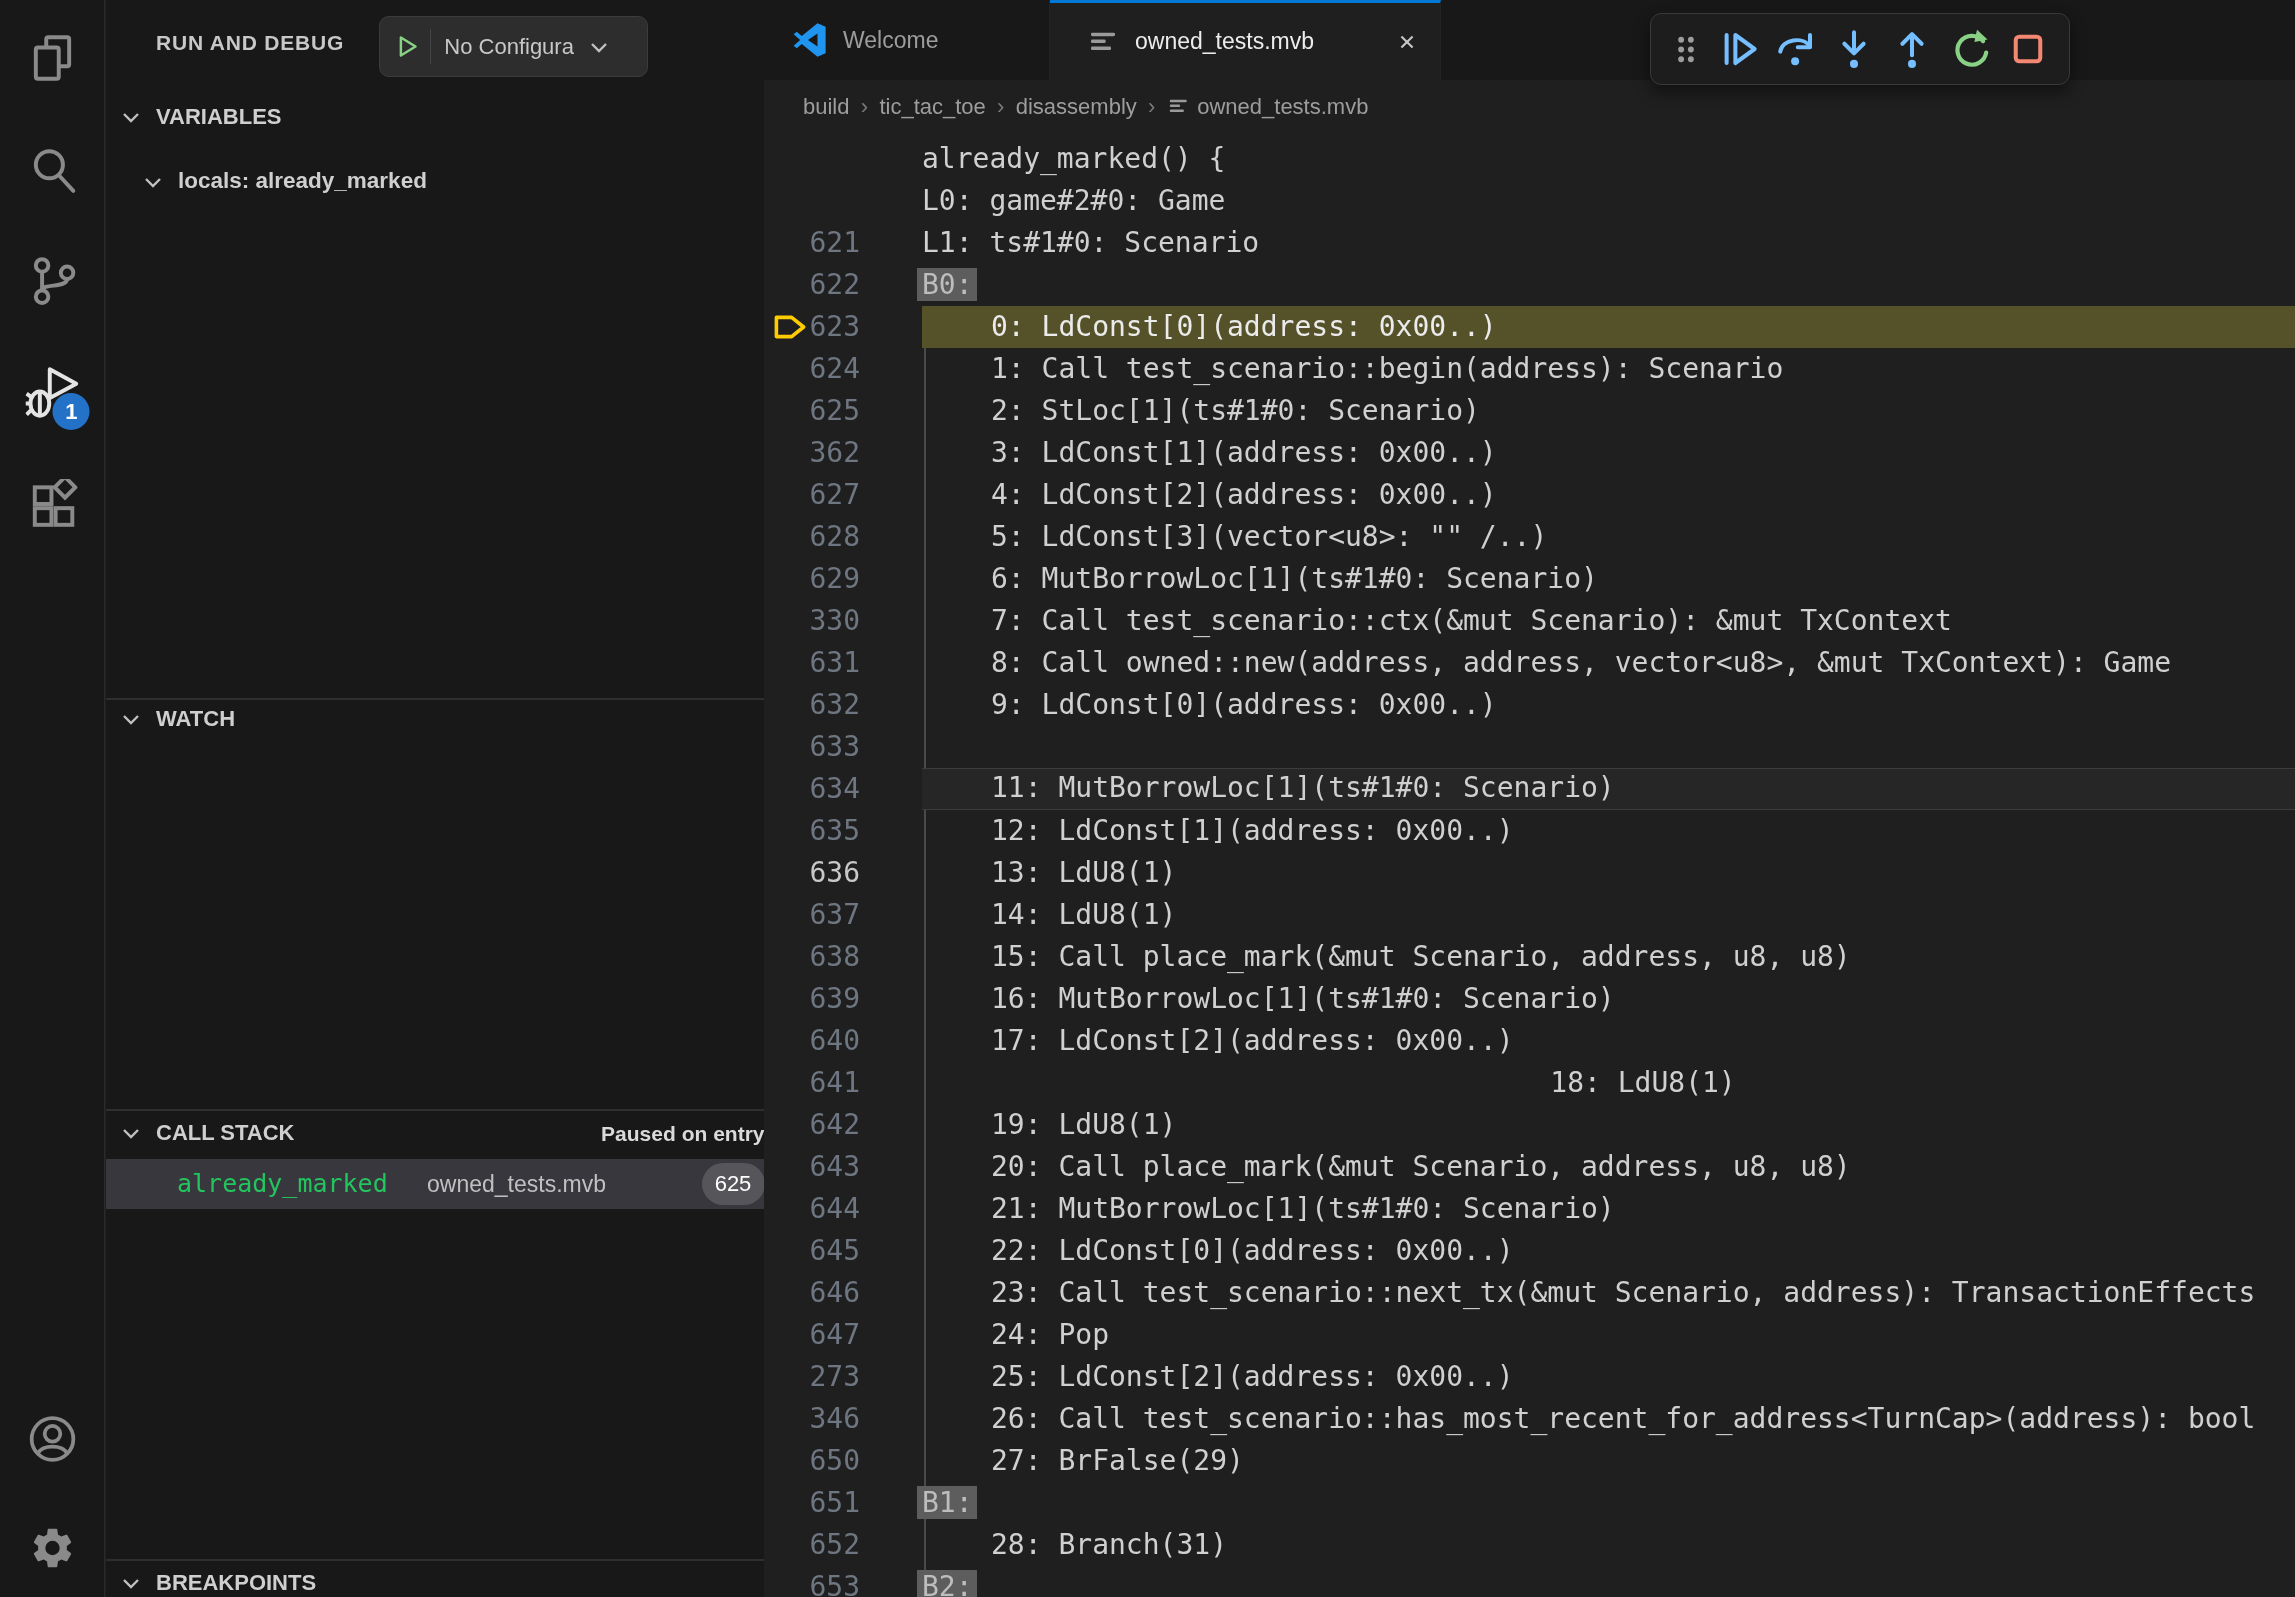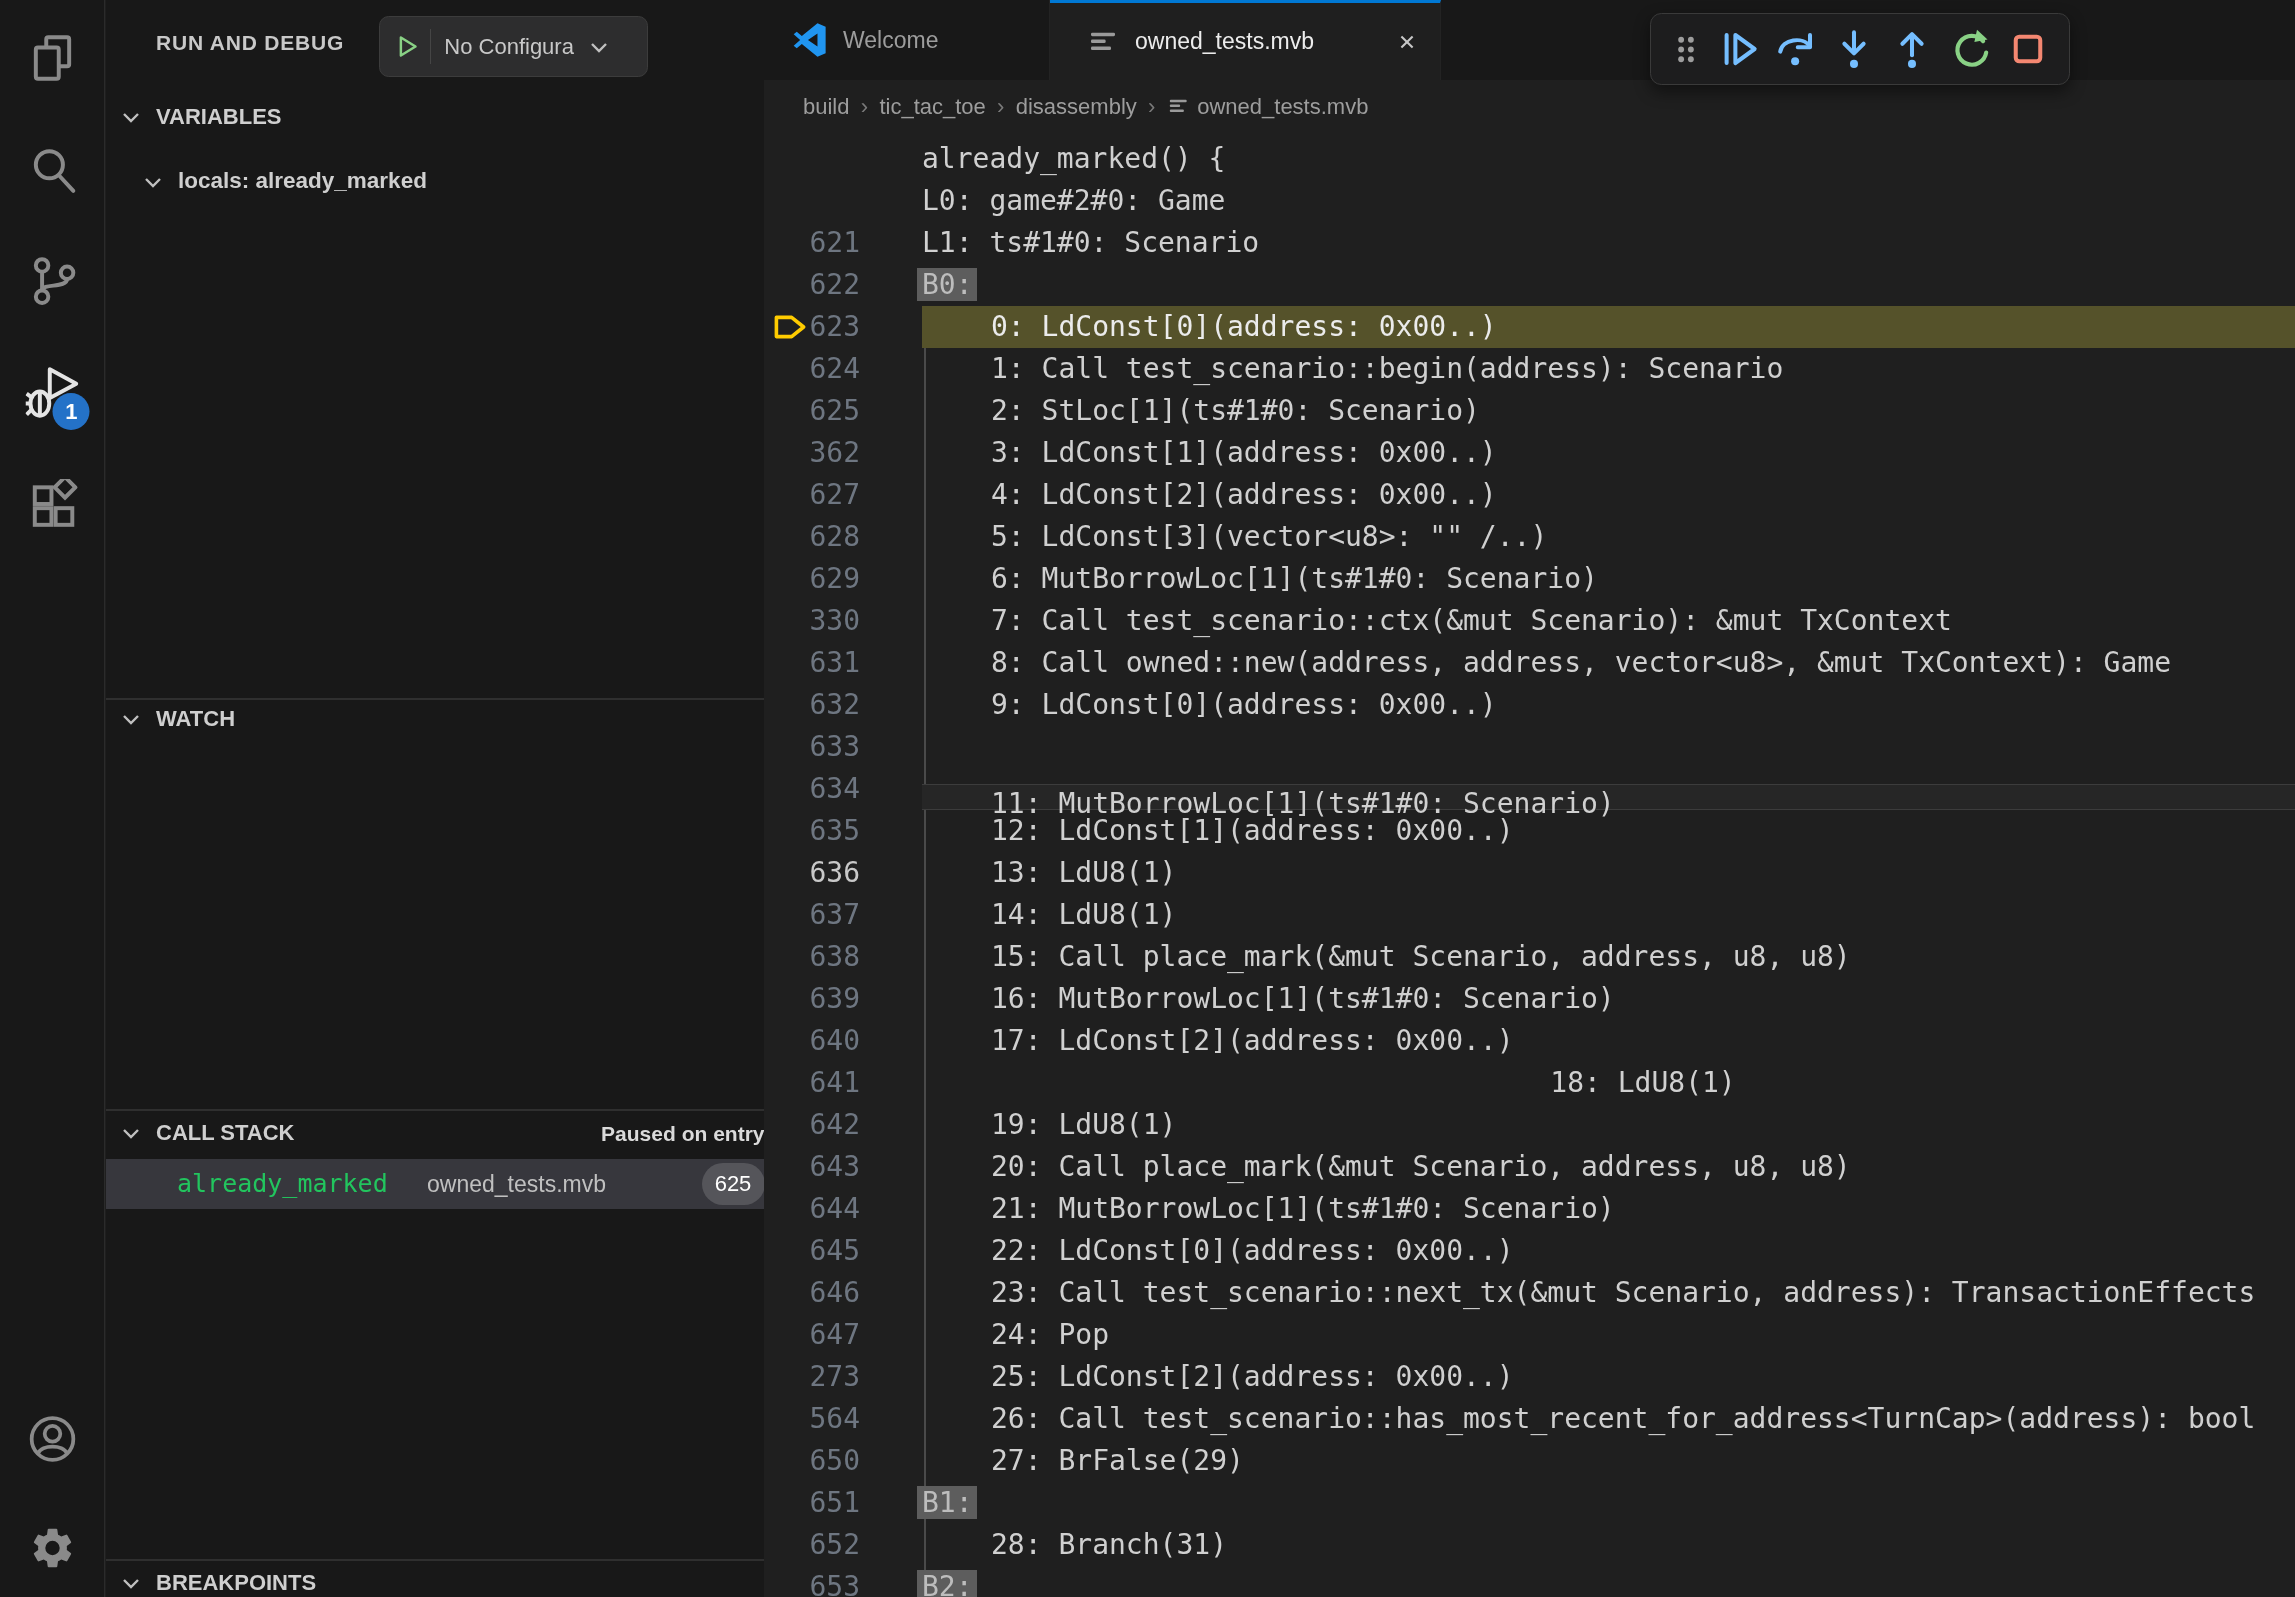--- a/index.html
+++ b/index.html
@@ -72,21 +72,21 @@
   .code{position:absolute;top:138px;left:0;right:0;}
   .indent-guide{position:absolute;left:160px;top:347px;bottom:0;width:1.6px;background:#4a4a4a;}
   .row{position:relative;height:42px;display:flex;white-space:pre;
        font-family:"DejaVu Sans Mono","Liberation Mono",monospace;font-size:28px;line-height:42px;}
   .gutter{width:158px;flex:none;position:relative;}
   .lnum{position:absolute;right:62px;color:#6e7681;}
   .marker{position:absolute;left:9.7px;top:8px;}
   .ctext{flex:1;color:#d0d0d0;position:relative;box-sizing:border-box;}
   .row.current .ctext{background:#55522a;color:#ebebeb;}
   .row.cursor .ctext{background:#262626;border-top:1.6px solid #3c3c3c;border-bottom:1.6px solid #3c3c3c;
-                     line-height:38px;margin-top:16px;}
+                     line-height:38px;}
   .row.cursor .lnum{color:#c8c8c8;}
   .block-label{background:#5d5d5d;color:#bdbdbd;padding:0 4.8px;margin-left:-4.8px;}
 </style>
 </head>
 <body>
 
 <div id="app">
 
   <div class="activitybar">
     <div class="ab-icon" style="top:31px">
@@ -501,21 +501,21 @@
         <div class="row">
     <div class="gutter">
       
       <span class="lnum">273</span>
     </div>
     <div class="ctext" style="padding-left: 69px;"><span class="plain">23: Call test_scenario::next_tx(&amp;mut Scenario, address): TransactionEffects</span></div>
   </div>
         <div class="row">
     <div class="gutter">
       
-      <span class="lnum">564</span>
+      <span class="lnum">346</span>
     </div>
     <div class="ctext" style="padding-left: 69px;"><span class="plain">24: Pop</span></div>
   </div>
         <div class="row">
     <div class="gutter">
       
       <span class="lnum">650</span>
     </div>
     <div class="ctext" style="padding-left: 69px;"><span class="plain">25: LdConst[2](address: 0x00..)</span></div>
   </div>

